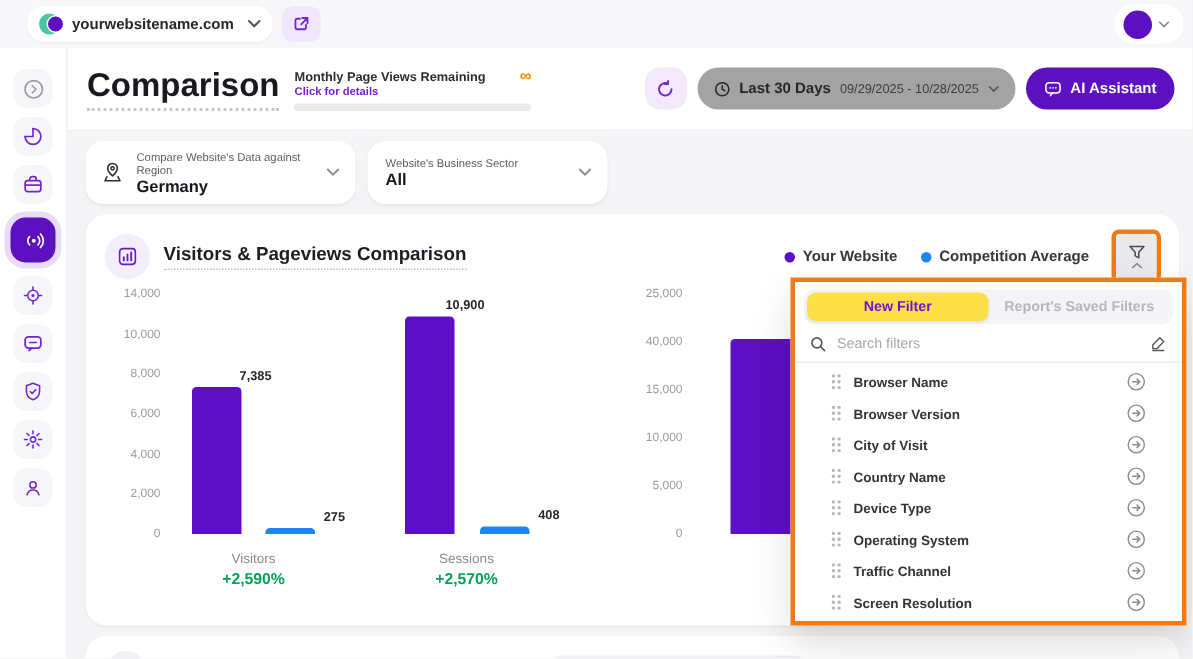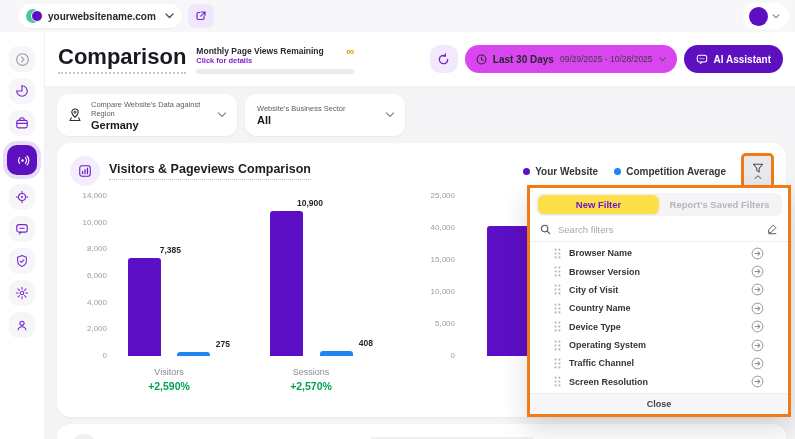--- a/index.html
+++ b/index.html
@@ -35,21 +35,21 @@
   .page-header { display:flex; align-items:center; height:54px; background:#fff; padding:0 12px 0 13px; }
   .page-title { font-size:22px; font-weight:800; color:#191920; border-bottom:2px dotted #c7c7d0; padding-bottom:2px; }
   .quota { width:158px; margin-left:10px; margin-top:2px; }
   .quota-row { display:flex; align-items:center; }
   .quota-label { font-size:8.5px; font-weight:700; color:#2b2b31; flex:1; }
   .quota-value { font-size:11px; font-weight:800; color:#f08b00; line-height:8px;}
   .quota-link { font-size:7.5px; font-weight:600; color:#7a1fd0; cursor:pointer; }
   .quota-bar { margin-top:4px; height:5px; border-radius:3px; background:#ebebee; }
   .header-right { margin-left:auto; display:flex; align-items:center; gap:7px; }
   .refresh-btn { width:28px; height:28px; border-radius:10px; background:#f2eafc; display:flex; align-items:center; justify-content:center; cursor:pointer;}
-  .date-pill { height:28px; background:#d946ef; border-radius:14px; display:flex; align-items:center; gap:6px; padding:0 11px; cursor:pointer;}
+  .date-pill { height:28px; background:#a3a3a3; border-radius:14px; display:flex; align-items:center; gap:6px; padding:0 11px; cursor:pointer;}
   .date-preset { font-size:10px; font-weight:800; color:#26262c; }
   .date-range { font-size:8.5px; color:#3c3c44; }
   .ai-btn { height:28px; background:#5c10c0; border-radius:14px; display:flex; align-items:center; gap:6px; padding:0 12px; cursor:pointer;}
   .ai-label { font-size:10px; font-weight:800; color:#fff; }
 
   .content { padding:8px 9px 0 12px; }
   .filters-row { display:flex; gap:8px; }
   .filter-card { background:#fff; border-radius:12px; height:42px; display:flex; align-items:center;
     padding:0 10px; box-shadow:0 1px 2px rgba(0,0,0,.05); cursor:pointer;}
   .filter-card.region { width:180px; }
@@ -491,16 +491,15 @@
           </svg>
           <span class="p-row-label">Screen Resolution</span>
           <span class="arr">
             <svg width="13" height="13" viewBox="0 0 14 14">
               <circle cx="7" cy="7" r="5.8" stroke="#8a8a92" stroke-width="1" fill="none"></circle>
               <path d="M4.5 7h5M7.6 5.1 9.5 7l-1.9 1.9" stroke="#8a8a92" stroke-width="1.1" fill="none" stroke-linecap="round" stroke-linejoin="round"></path>
             </svg>
           </span>
         </div>
       </div>
-    <div class="panel-footer">Close</div>
   </div>
 
 </div>
 
 </body></html>

